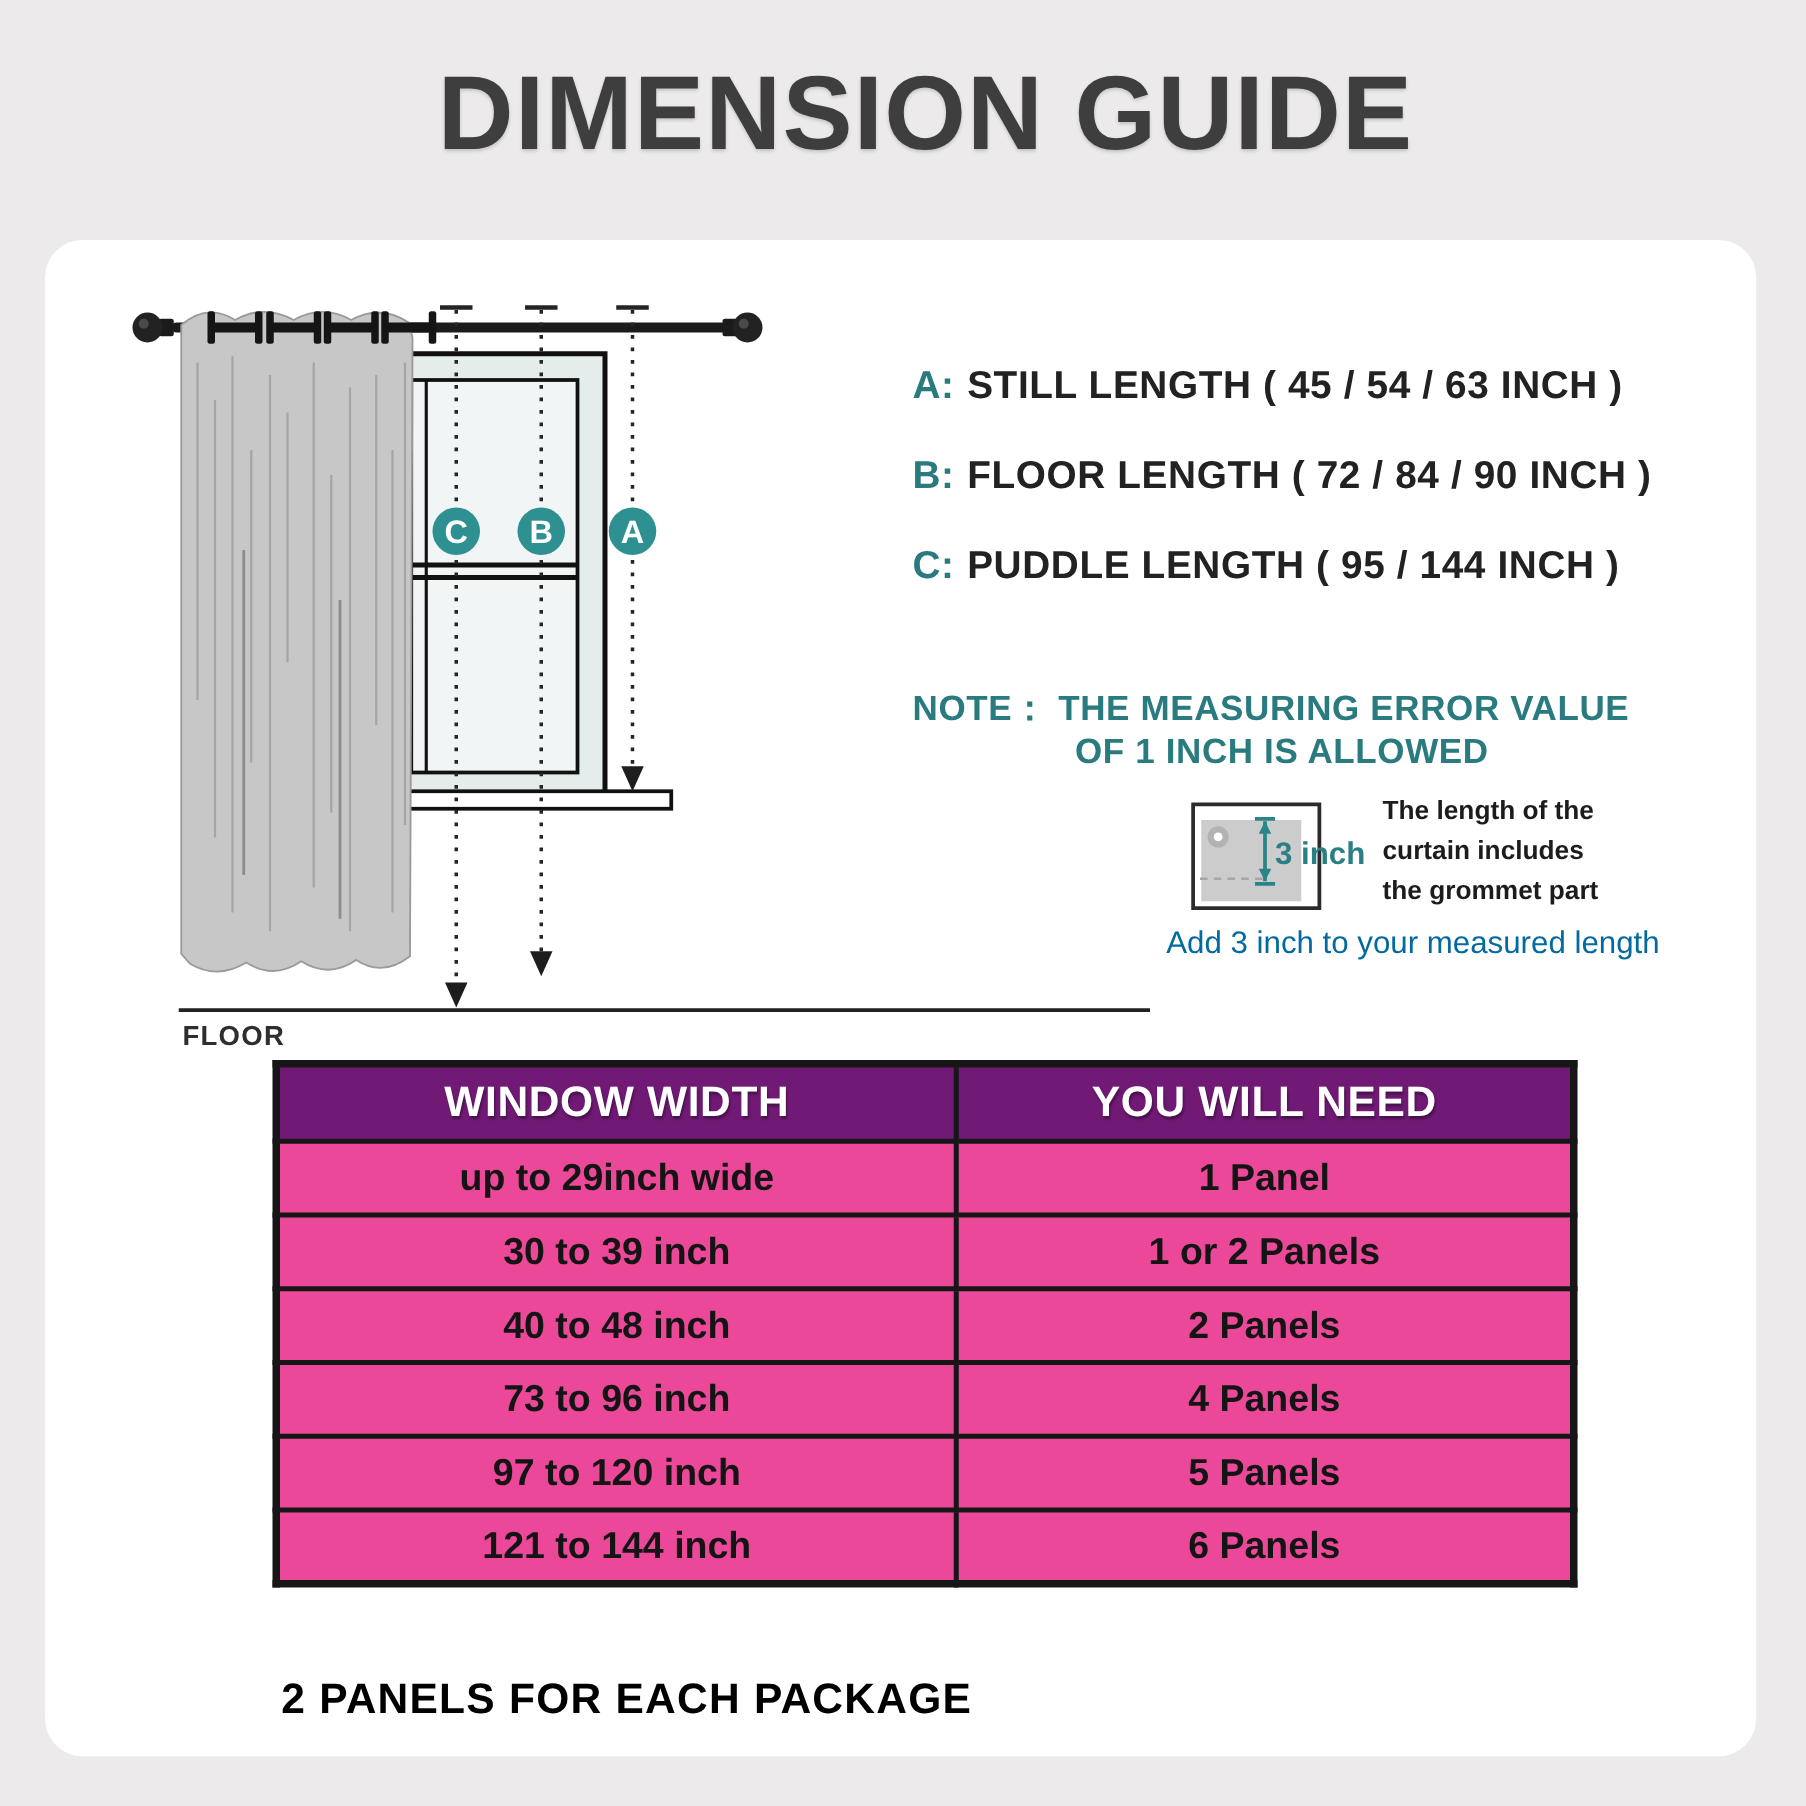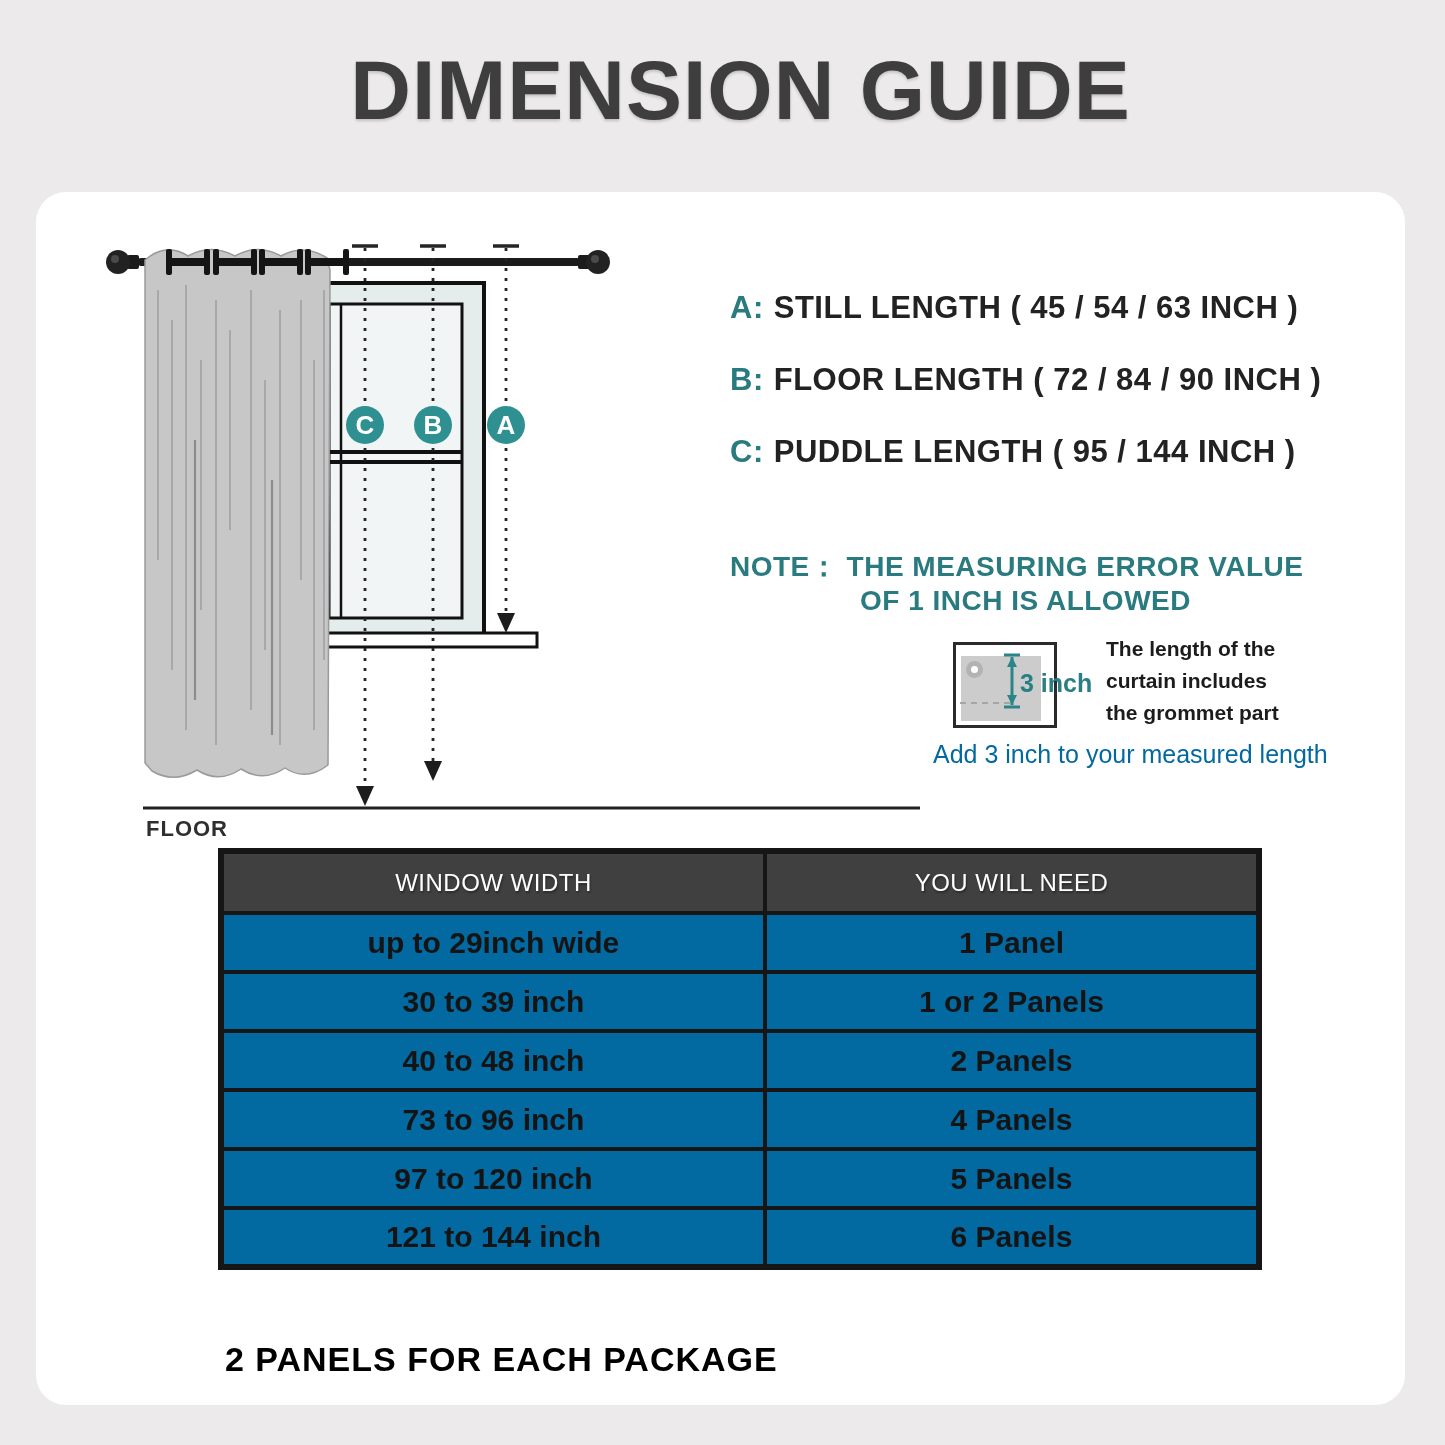--- a/index.html
+++ b/index.html
@@ -76,29 +76,29 @@
   }
 
   
   .size-table {
     position:absolute; left:182px; top:656px; width:1044px;
     border-collapse:collapse;
     border:6px solid #161616;
     table-layout:fixed;
   }
   .size-table th {
-    height:62px; background:#404040; color:#ffffff;
-    font-size:24px; font-weight:400; letter-spacing:0.5px;
+    height:62px; background:#701a75; color:#ffffff;
+    font-size:34px; font-weight:700; letter-spacing:0.5px;
     border:4px solid #161616;
     text-shadow:1px 2px 2px rgba(0,0,0,0.35);
   }
   .size-table td {
     height:59px; text-align:center;
     font-size:30px; font-weight:600; color:#141414;
-    border:4px solid #161616; background:#0369a1;
+    border:4px solid #161616; background:#ec4899;
   }
   .col-width { width:52.4%; }
   .col-need  { width:47.6%; }
 
   .footer-note {
     position:absolute; left:189px; top:1148px;
     font-size:34px; font-weight:700; color:#000000; letter-spacing:1px;
   }
 </style>
 </head>

